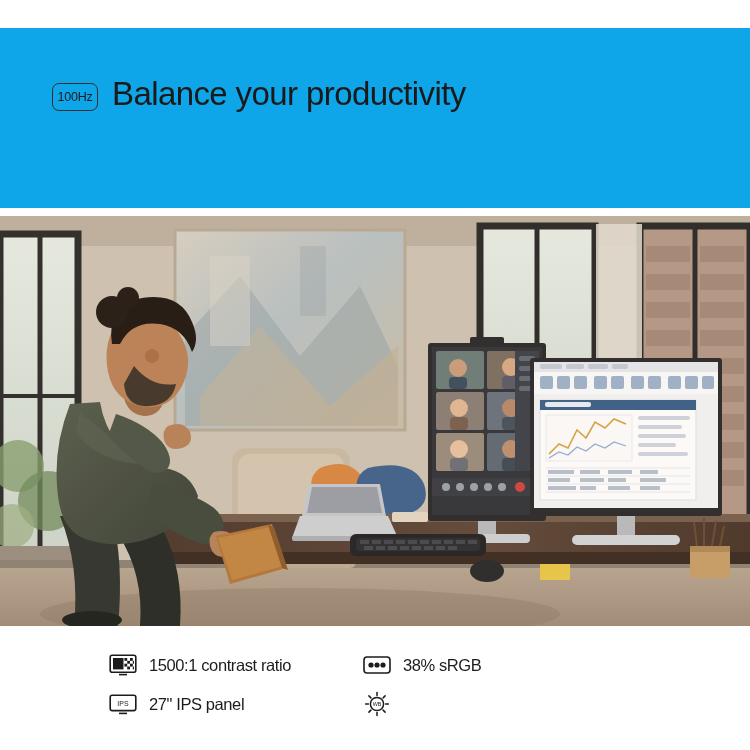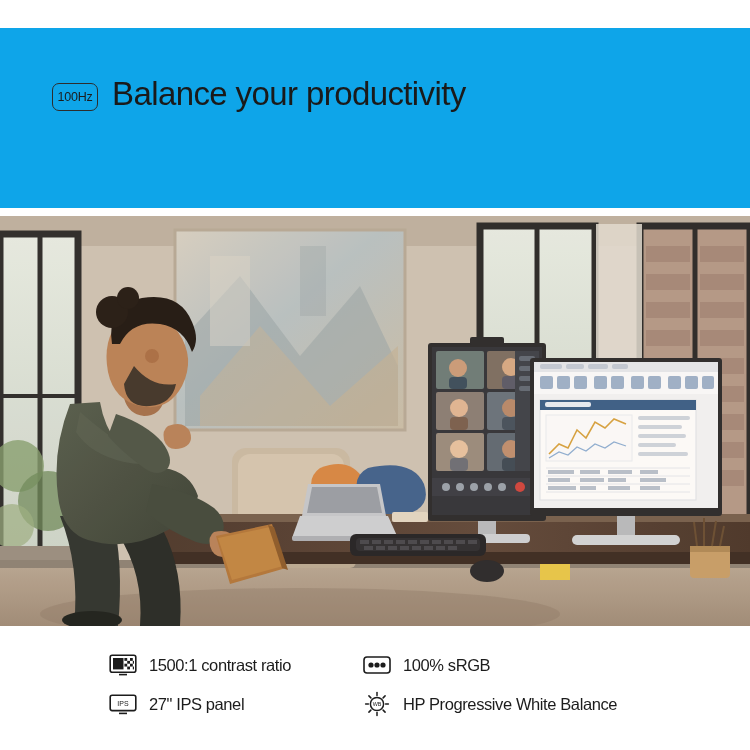--- a/index.html
+++ b/index.html
@@ -456,37 +456,36 @@
 
     <div class="feat f3">
       <span class="feat-ico">
         <svg width="28" height="18" viewBox="0 0 28 18" xmlns="http://www.w3.org/2000/svg">
           <rect x="1" y="1" width="26" height="16" rx="3" fill="none" stroke="#1c1c1c" stroke-width="1.6"></rect>
           <circle cx="8" cy="9" r="2.6" fill="#1c1c1c"></circle>
           <circle cx="14" cy="9" r="2.6" fill="#1c1c1c"></circle>
           <circle cx="20" cy="9" r="2.6" fill="#1c1c1c"></circle>
         </svg>
       </span>
-      <span class="feat-label">100% sRGB</span>
+      <span class="feat-label">38% sRGB</span>
     </div>
 
     <div class="feat f4">
       <span class="feat-ico">
         <svg width="26" height="26" viewBox="0 0 26 26" xmlns="http://www.w3.org/2000/svg">
           <circle cx="13" cy="13" r="6.6" fill="none" stroke="#1c1c1c" stroke-width="1.5"></circle>
           <text x="13" y="15.4" text-anchor="middle" font-family="Liberation Sans, sans-serif" font-size="5.4" fill="#1c1c1c">WB</text>
           <g stroke="#1c1c1c" stroke-width="1.5" stroke-linecap="round">
             <line x1="13" y1="1.6" x2="13" y2="4.4"></line>
             <line x1="13" y1="21.6" x2="13" y2="24.4"></line>
             <line x1="1.6" y1="13" x2="4.4" y2="13"></line>
             <line x1="21.6" y1="13" x2="24.4" y2="13"></line>
             <line x1="4.9" y1="4.9" x2="6.9" y2="6.9"></line>
             <line x1="19.1" y1="19.1" x2="21.1" y2="21.1"></line>
             <line x1="21.1" y1="4.9" x2="19.1" y2="6.9"></line>
             <line x1="6.9" y1="19.1" x2="4.9" y2="21.1"></line>
           </g>
         </svg>
       </span>
-      <span class="feat-label">HP Progressive White Balance</span>
     </div>
 
   </div>
 </div>
 
 </body></html>

